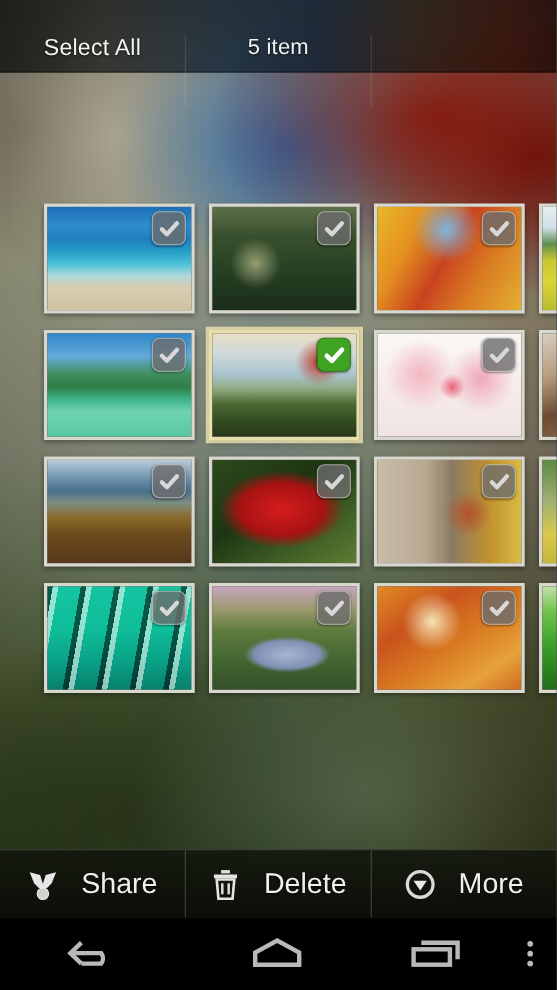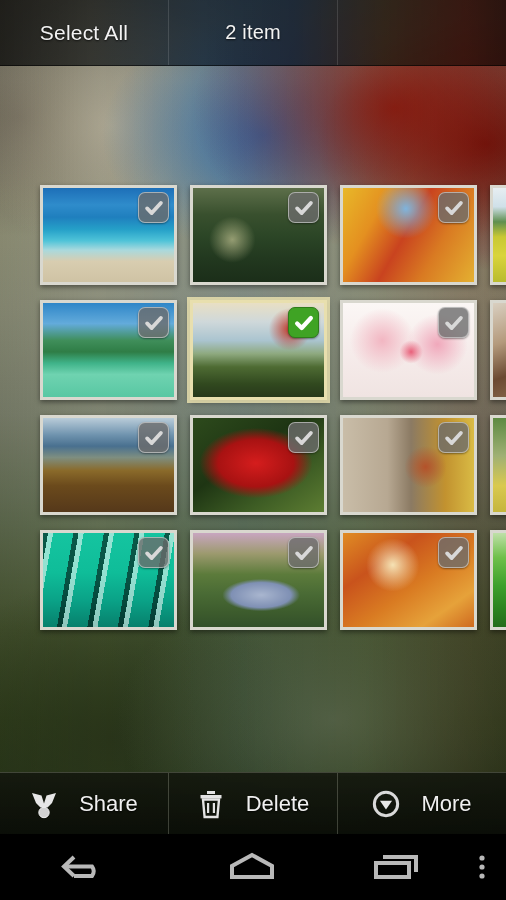--- a/index.html
+++ b/index.html
@@ -57,25 +57,26 @@
         rgba(30,32,30,0.80) 18%,
         rgba(20,36,52,0.80) 40%,
         rgba(16,32,50,0.84) 58%,
         rgba(34,28,18,0.82) 76%,
         rgba(46,16,10,0.86) 92%,
         rgba(34,12,8,0.88) 100%);
     border-bottom:1px solid rgba(0,0,0,0.55);
     z-index:5;
   }
   #topbar .seg {
-    display:flex; align-items:center; justify-content:center;
+    display:flex; align-items:flex-start; justify-content:center;
     color:#f3f3f3; font-size:21px; letter-spacing:0.2px;
     text-shadow:0 1px 2px rgba(0,0,0,0.7);
     height:100%;
     cursor:pointer;
+    margin-top:32px;
   }
   #topbar .seg.left  { width:168px; }
   #topbar .seg.mid   { width:170px; border-left:1px solid rgba(255,255,255,0.13);
                        border-right:1px solid rgba(255,255,255,0.13); }
   #topbar .seg.right { width:168px; }
   #topbar .seg.mid span { font-size:20px; }
 
   
   #grid {
     position:absolute; left:40px; top:185px;
@@ -125,21 +126,21 @@
   
   #actionbar {
     position:absolute; left:0; top:772px; width:506px; height:62px;
     display:flex;
     background:linear-gradient(180deg, rgba(20,24,14,0.93), rgba(10,13,7,0.97));
     border-top:1px solid rgba(170,175,150,0.35);
     z-index:5;
   }
   #actionbar .act {
     flex:1; display:flex; align-items:center; justify-content:center; gap:21px;
-    color:#f0f0f0; font-size:22px;
+    color:#f0f0f0; font-size:26px;
     text-shadow:0 1px 2px rgba(0,0,0,0.8);
     cursor:pointer;
   }
   #actionbar .act + .act { border-left:1px solid rgba(190,195,175,0.28);text-align:right; }
   #actionbar .ico { width:28px; height:30px; display:block; flex:0 0 auto; }
 
   
   #navbar {
     position:absolute; left:0; top:834px; width:506px; height:66px;
     background:#000;
@@ -160,21 +161,21 @@
 
 <div id="wallpaper">
   <div class="tint"></div>
 </div>
 
 <div id="topbar">
   <div class="seg left">
     <span>Select All</span>
   </div>
   <div class="seg mid">
-    <span>2 item</span>
+    <span>5 item</span>
   </div>
 </div>
 
 <div id="grid">
     <div class="cell">
       <div class="thumb">
         <div class="art" style="background: linear-gradient(rgb(29, 111, 184) 0%, rgb(47, 140, 203) 18%, rgb(31, 127, 190) 31%, rgb(37, 160, 200) 44%, rgb(79, 195, 216) 56%, rgb(169, 217, 221) 66%, rgb(216, 205, 176) 78%, rgb(207, 195, 164) 100%);"></div>
         <div class="chk">
           <svg viewBox="0 0 24 24">
             <path class="tick" d="M4.5 12.5 L9.5 17.5 L19.5 6.5"></path>

